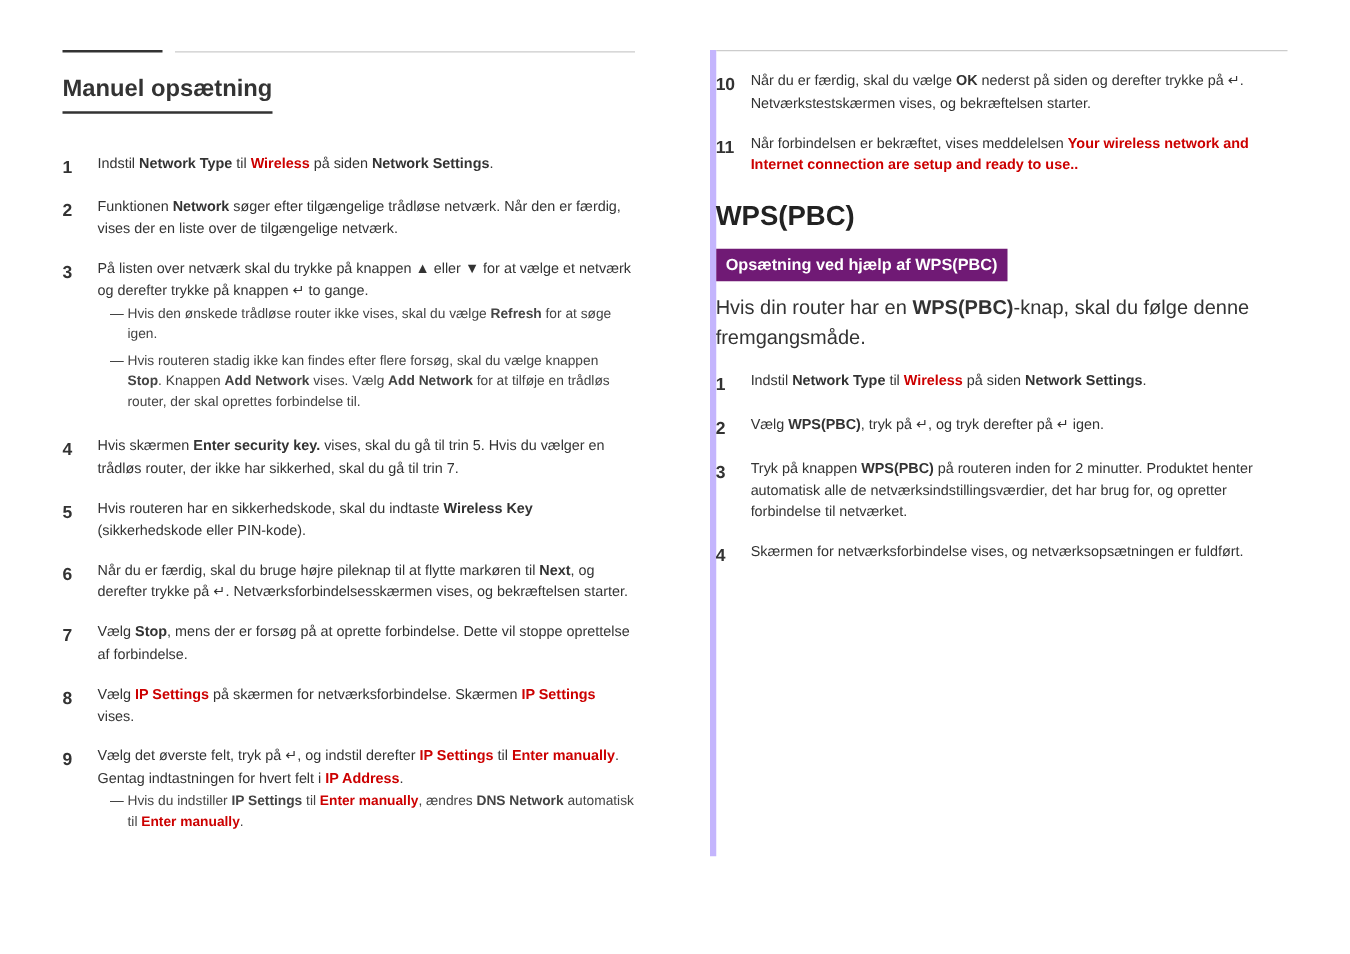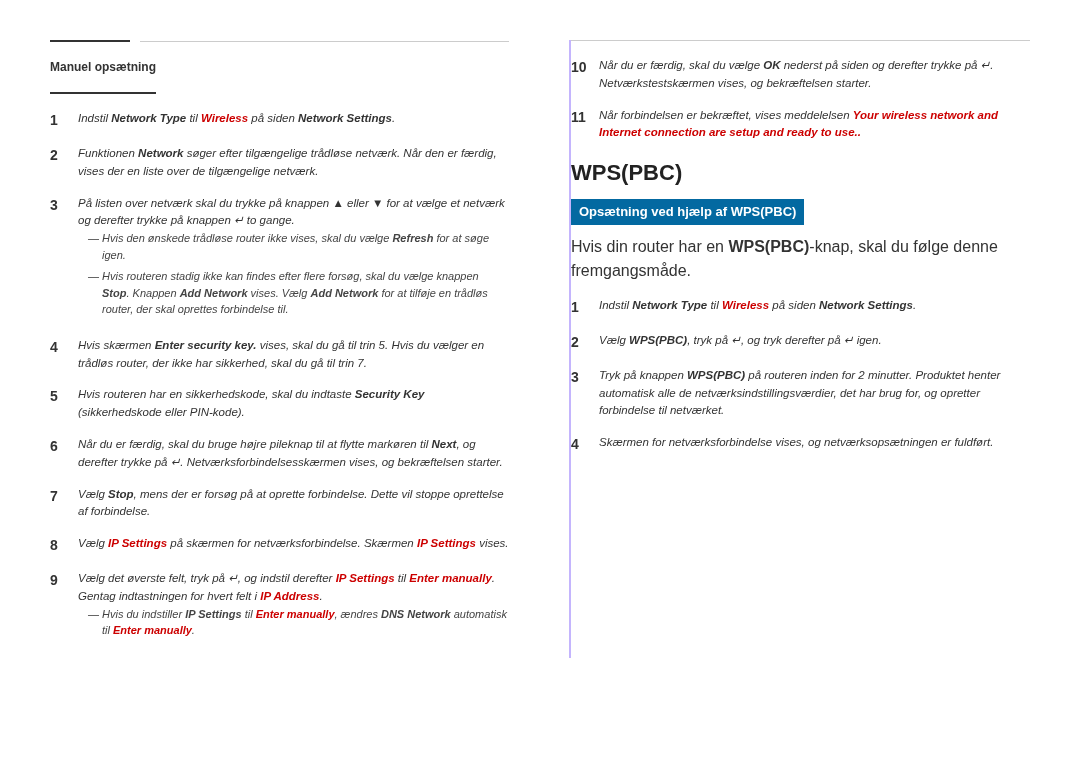--- a/index.html
+++ b/index.html
@@ -17,47 +17,46 @@
       display: flex;
       gap: 40px;
       width: 100%;
     }
     .left-column {
       flex: 1;
       padding-right: 20px;
     }
     .right-column {
       flex: 1;
-      border-left: 2px solid #c4b5fd;
+      border-left: 5px solid #c4b5fd;
     }
     .section-title {
-      font-size: 12px;
-      font-weight: bold;
-      margin-bottom: 16px;
+      font-size: 19px;
+      font-weight: bold;
+      margin-bottom: 32px;
       border-bottom: 2px solid #333;
-      padding-bottom: 16px;
+      padding-bottom: 2px;
       display: inline-block;
     }
     .step-item {
       display: flex;
       margin-bottom: 14px;
       align-items: flex-start;
     }
     .step-number {
       font-size: 14px;
       font-weight: bold;
       min-width: 22px;
       margin-right: 6px;
       margin-top: 0;
     }
     .step-content {
       flex: 1;
       font-size: 11.5px;
       line-height: 1.55;
-      font-style: italic;
     }
     .note-item {
       display: flex;
       margin-bottom: 5px;
       padding-left: 10px;
     }
     .note-dash {
       min-width: 14px;
       font-size: 11px;
     }
@@ -69,21 +68,21 @@
     .wps-section {
       margin-top: 8px;
     }
     .wps-title {
       font-size: 22px;
       font-weight: bold;
       margin-bottom: 10px;
       color: #222;
     }
     .wps-subtitle {
-      background-color: #0369a1;
+      background-color: #701a75;
       color: #fff;
       font-size: 13px;
       font-weight: bold;
       padding: 3px 8px;
       display: inline-block;
       margin-bottom: 10px;
     }
     .wps-intro {
       font-size: 16px;
       margin-bottom: 14px;
@@ -143,21 +142,21 @@
               <span class="note-dash">—</span>
               <span class="note-content">Hvis routeren stadig ikke kan findes efter flere forsøg, skal du vælge knappen <b>Stop</b>. Knappen <b>Add Network</b> vises. Vælg <b>Add Network</b> for at tilføje en trådløs router, der skal oprettes forbindelse til.</span>
             </div></div>
         </div>
         <div class="step-item">
           <span class="step-number">4</span>
           <div class="step-content">Hvis skærmen <b>Enter security key.</b> vises, skal du gå til trin 5. Hvis du vælger en trådløs router, der ikke har sikkerhed, skal du gå til trin 7.</div>
         </div>
         <div class="step-item">
           <span class="step-number">5</span>
-          <div class="step-content">Hvis routeren har en sikkerhedskode, skal du indtaste <b>Security Key</b> (sikkerhedskode eller PIN-kode).</div>
+          <div class="step-content">Hvis routeren har en sikkerhedskode, skal du indtaste <b>Wireless Key</b> (sikkerhedskode eller PIN-kode).</div>
         </div>
         <div class="step-item">
           <span class="step-number">6</span>
           <div class="step-content">Når du er færdig, skal du bruge højre pileknap til at flytte markøren til <b>Next</b>, og derefter trykke på ↵. Netværksforbindelsesskærmen vises, og bekræftelsen starter.</div>
         </div>
         <div class="step-item">
           <span class="step-number">7</span>
           <div class="step-content">Vælg <b>Stop</b>, mens der er forsøg på at oprette forbindelse. Dette vil stoppe oprettelse af forbindelse.</div>
         </div>
         <div class="step-item">

